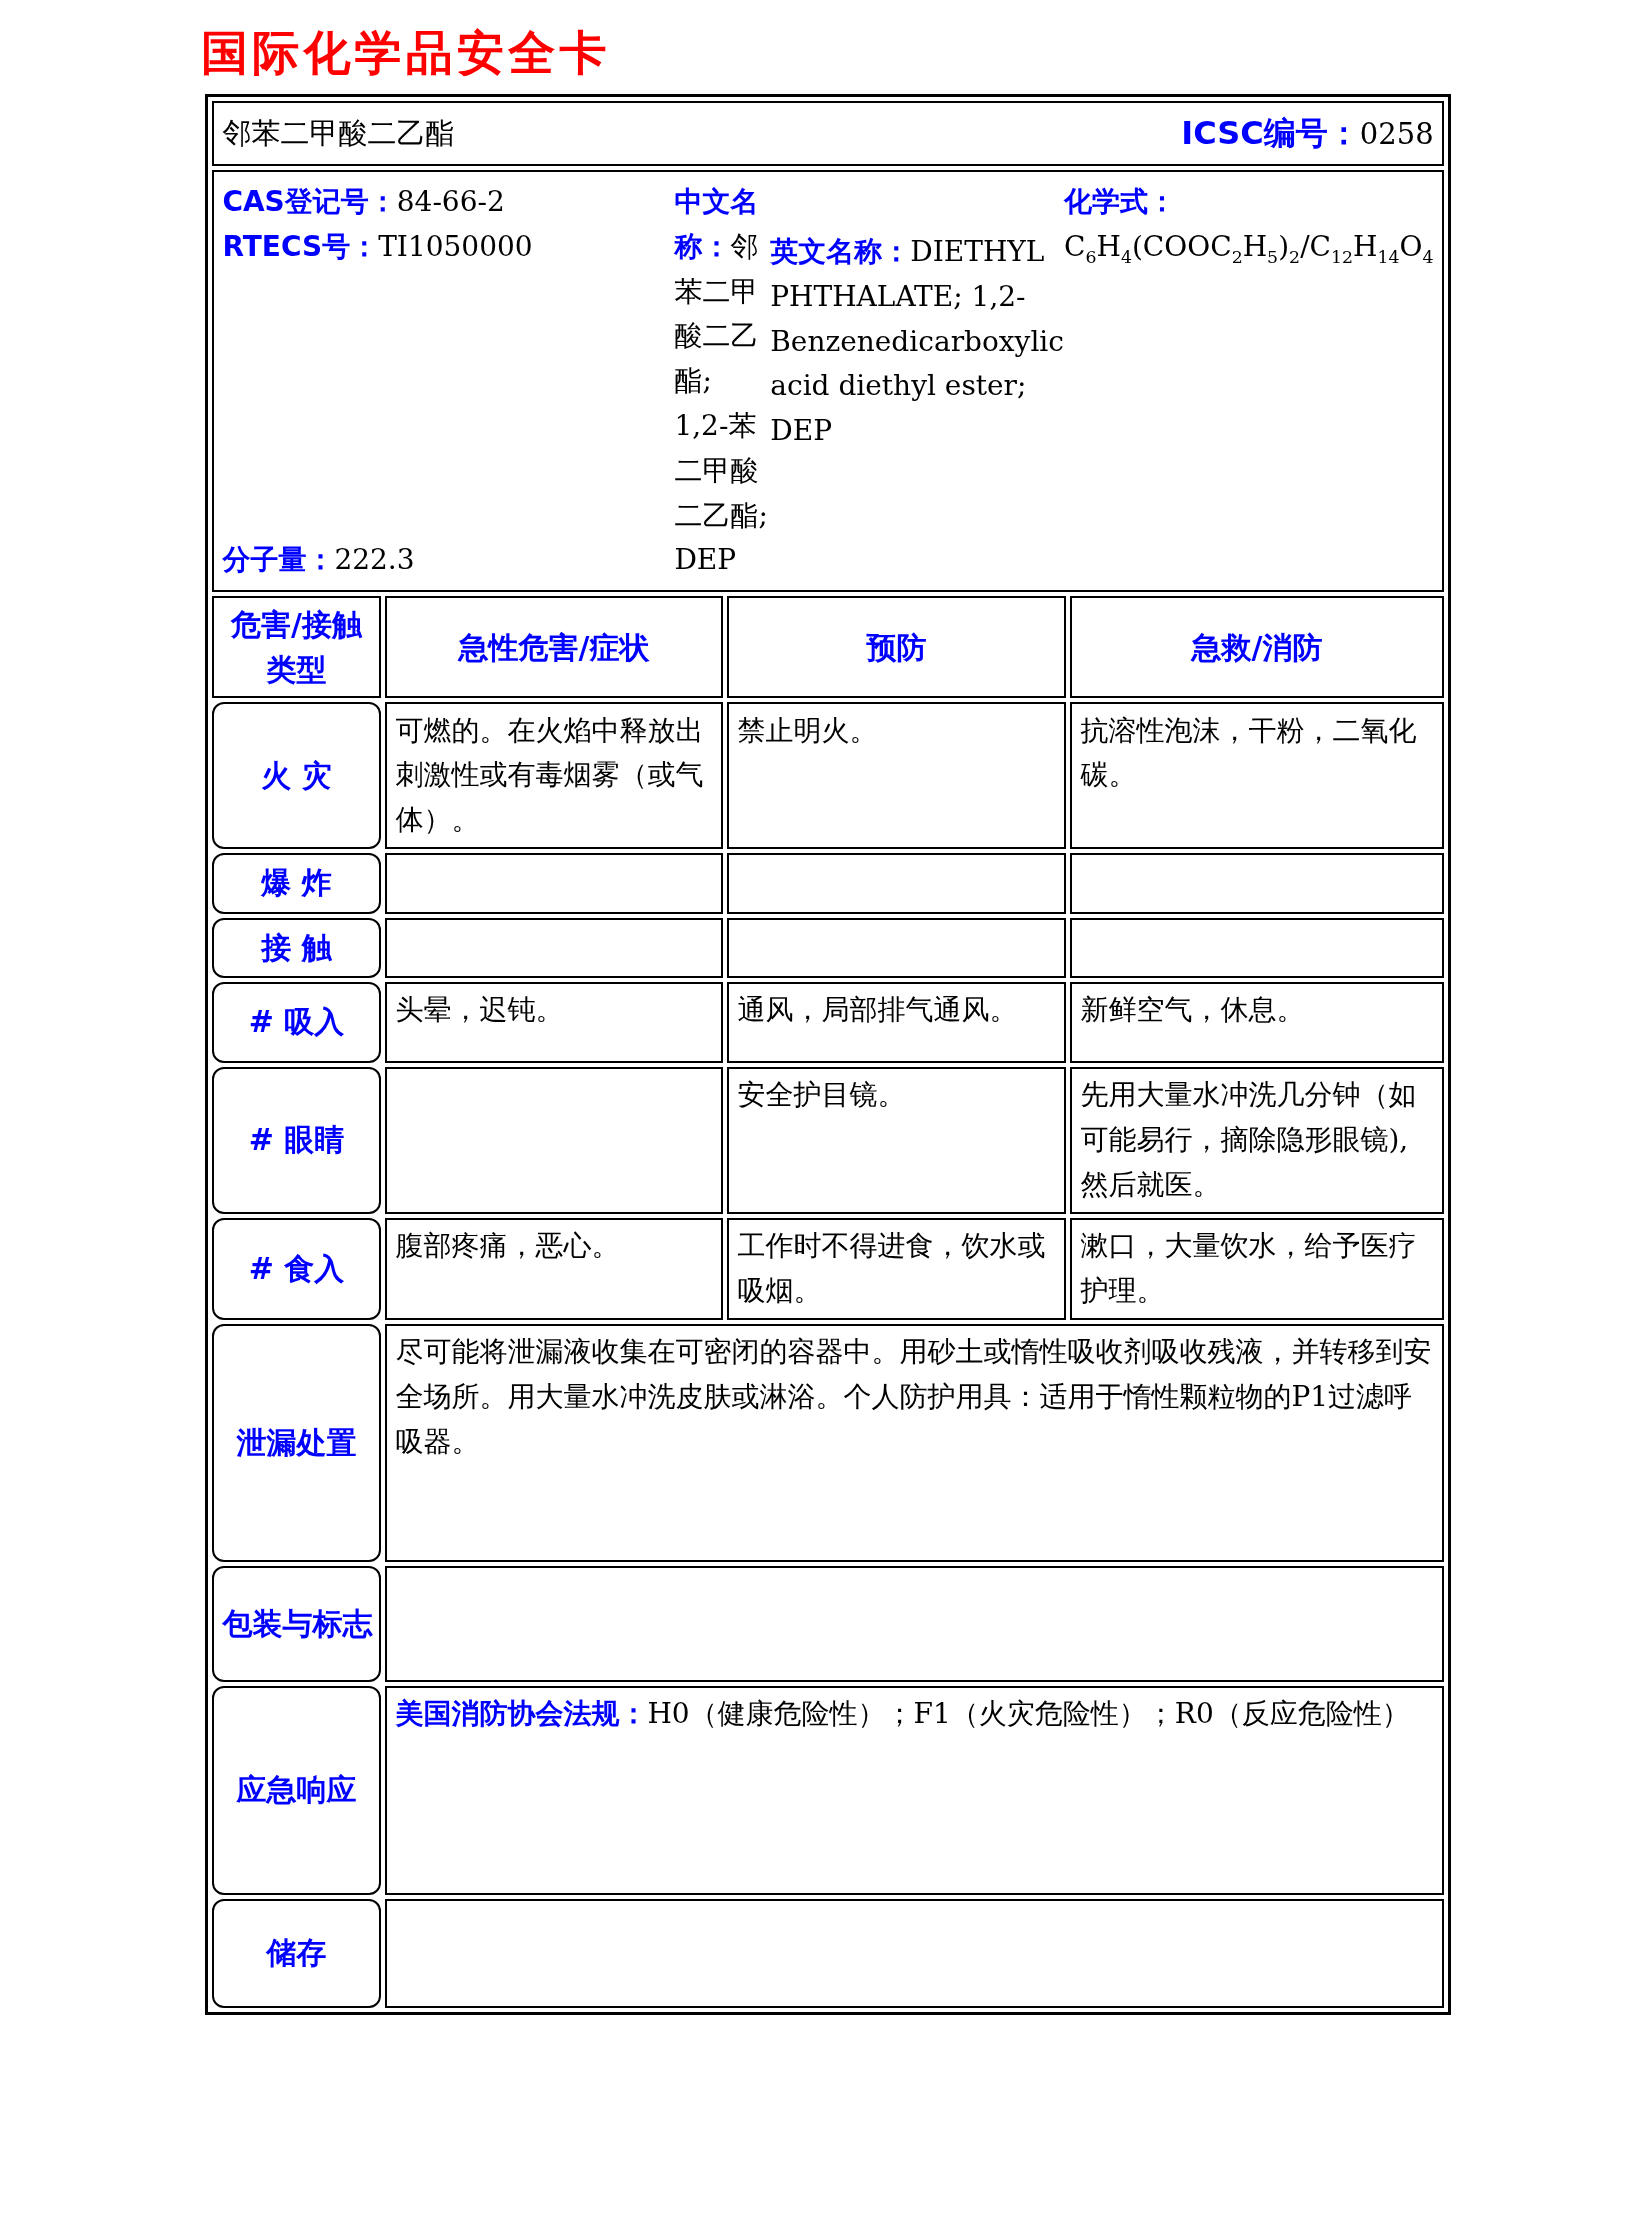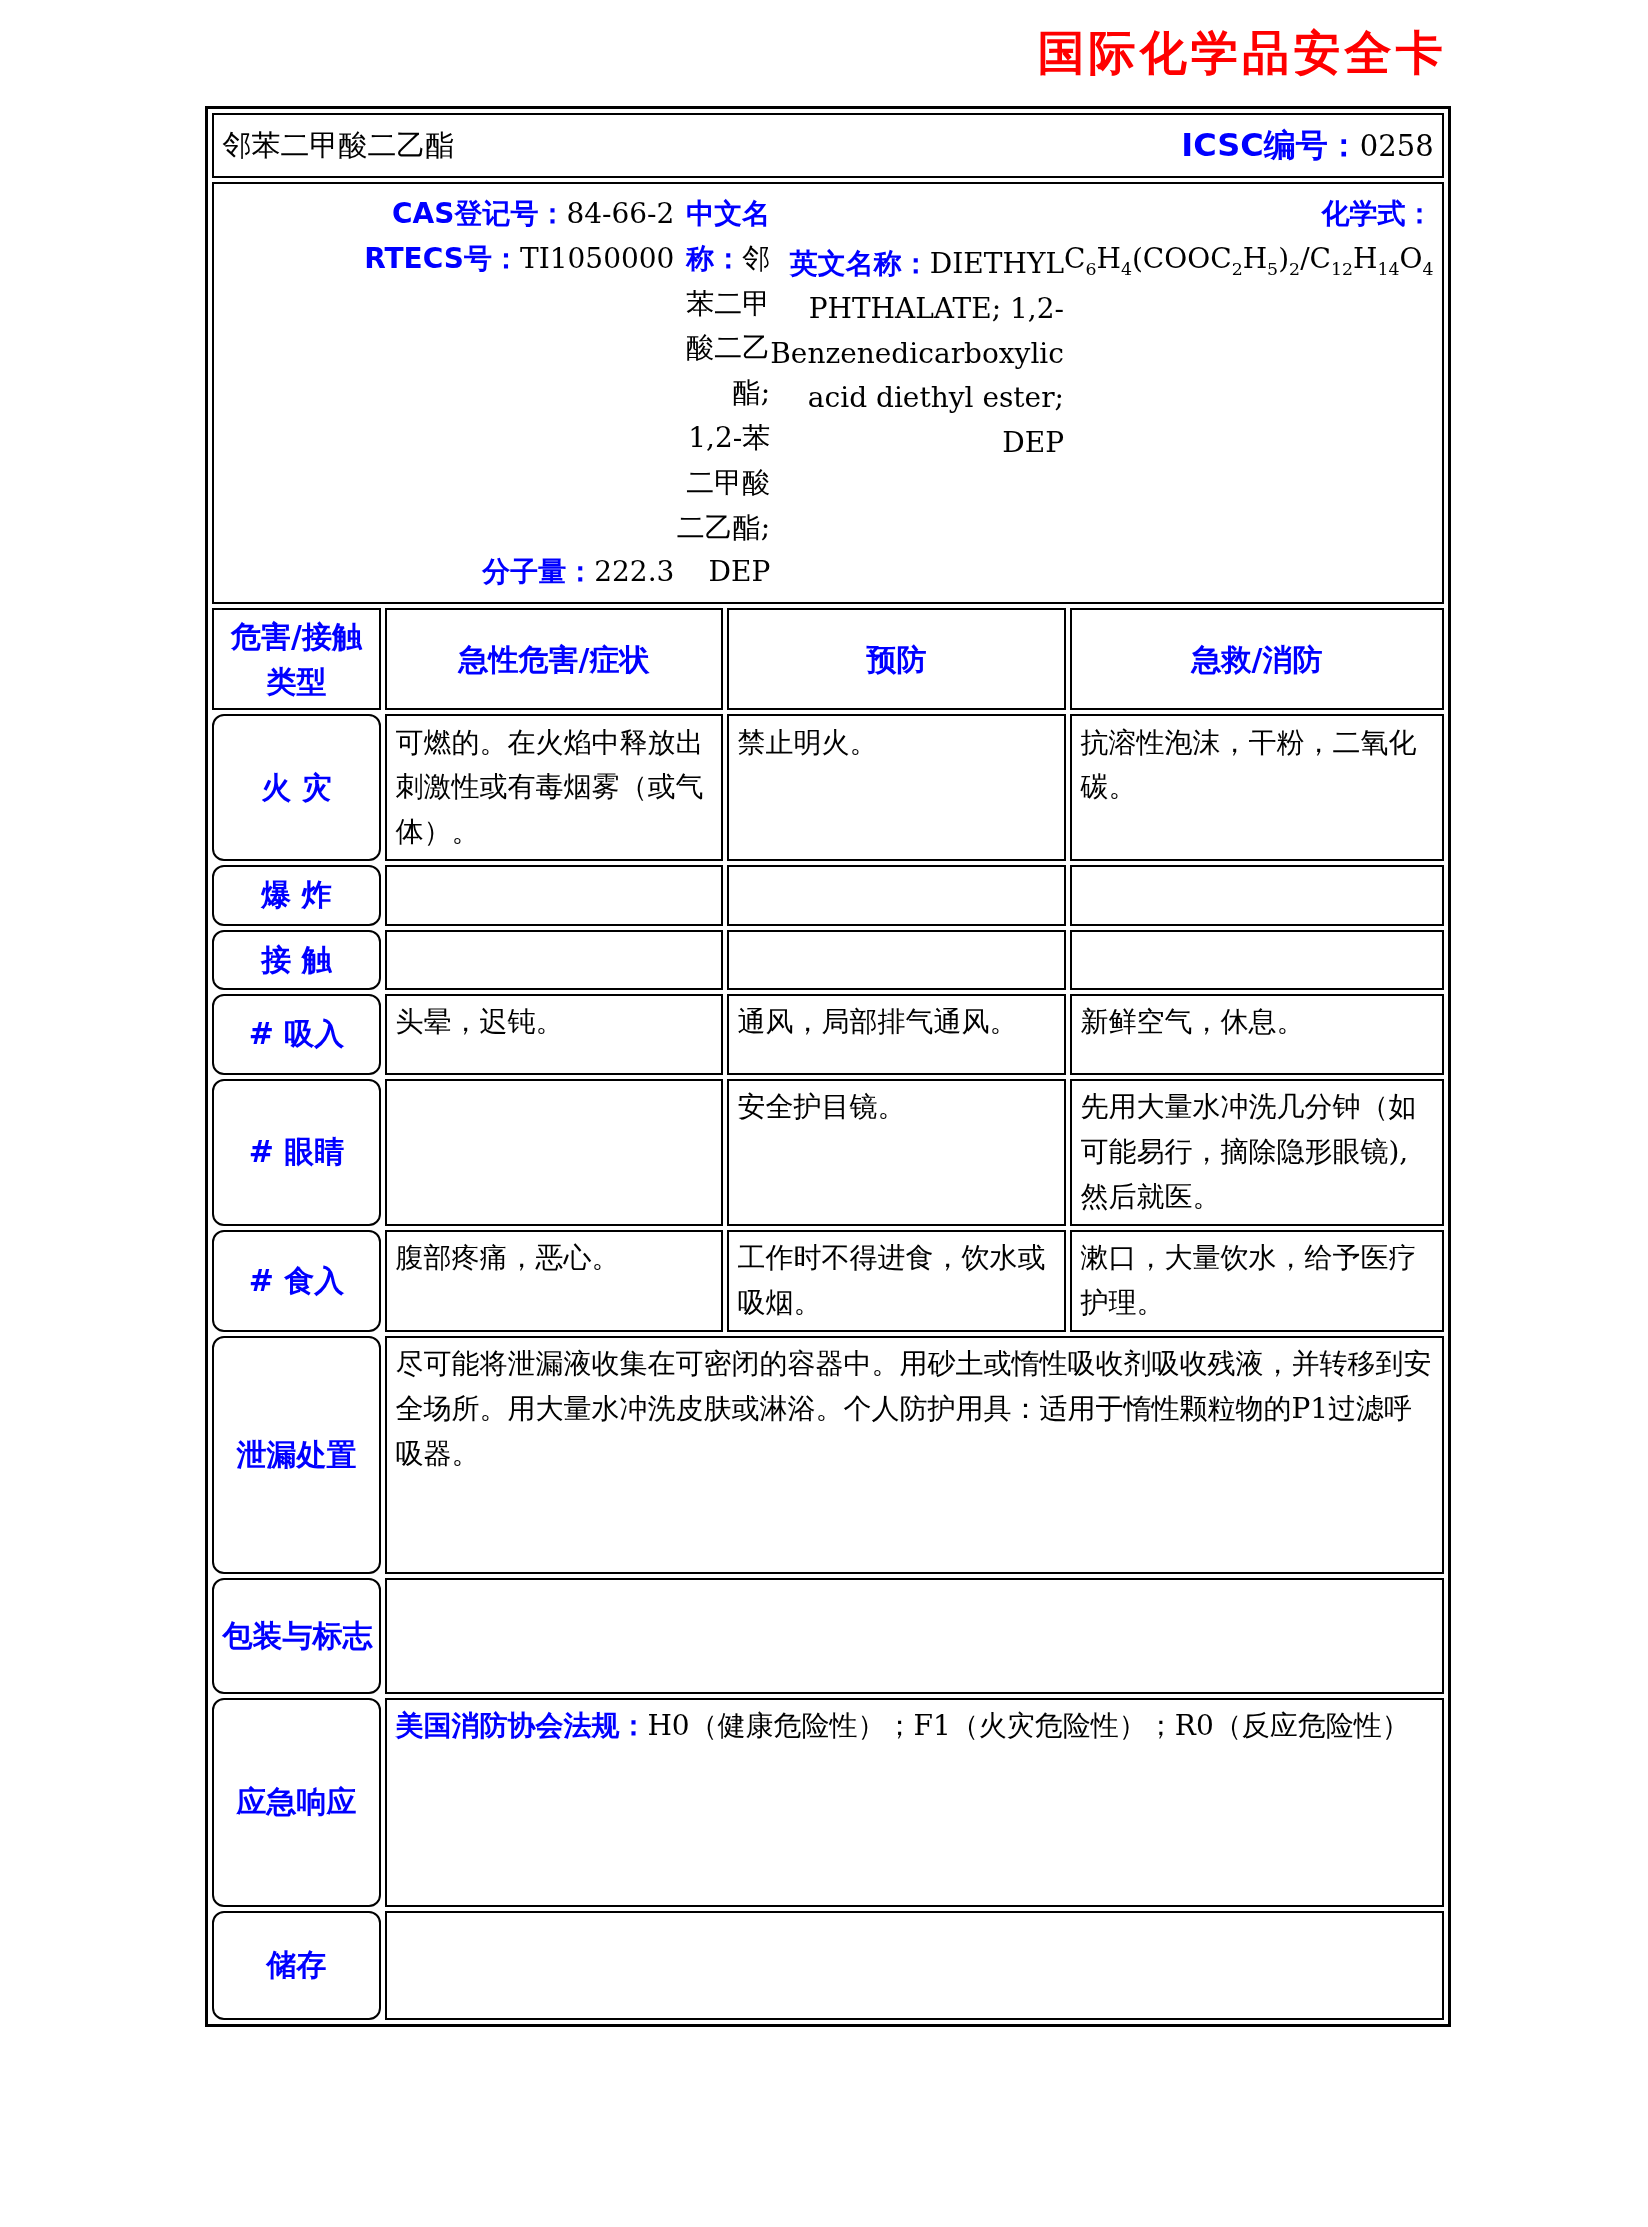--- a/index.html
+++ b/index.html
@@ -11,22 +11,22 @@
     width: 1648px;
     height: 2227px;
     font-family: "DejaVu Serif", "Liberation Serif", serif;
     color: #000000;
   }
   .page {
     padding-top: 26.5px;
   }
   .doc-title {
     width: 1246px;
-    margin: 0 auto 28px auto;
-    text-align: right;
+    margin: 0 auto 16px auto;
+    text-align: left;
     color: #ff0000;
     font-family: "DejaVu Sans", "Liberation Sans", sans-serif;
     font-weight: bold;
     font-size: 47px;
     letter-spacing: 4.2px;
     line-height: 1.1;
   }
   table.card {
     margin-left: 205px;
     width: 1246px;
@@ -64,21 +64,20 @@
     font-size: 29px;
     gap: 16px;
   }
   .name-flex .blabel { font-size: 32px; }
 
   
   .ident-flex {
     display: flex;
     min-height: 305px;
     padding: 4.2px 0 2.8px 0;
-    text-align: right;
   }
   .ident-left {
     width: 452px;
     display: flex;
     flex-direction: column;
   }
   .ident-right {
     flex: 1;
     display: flex;
     flex-direction: row;

